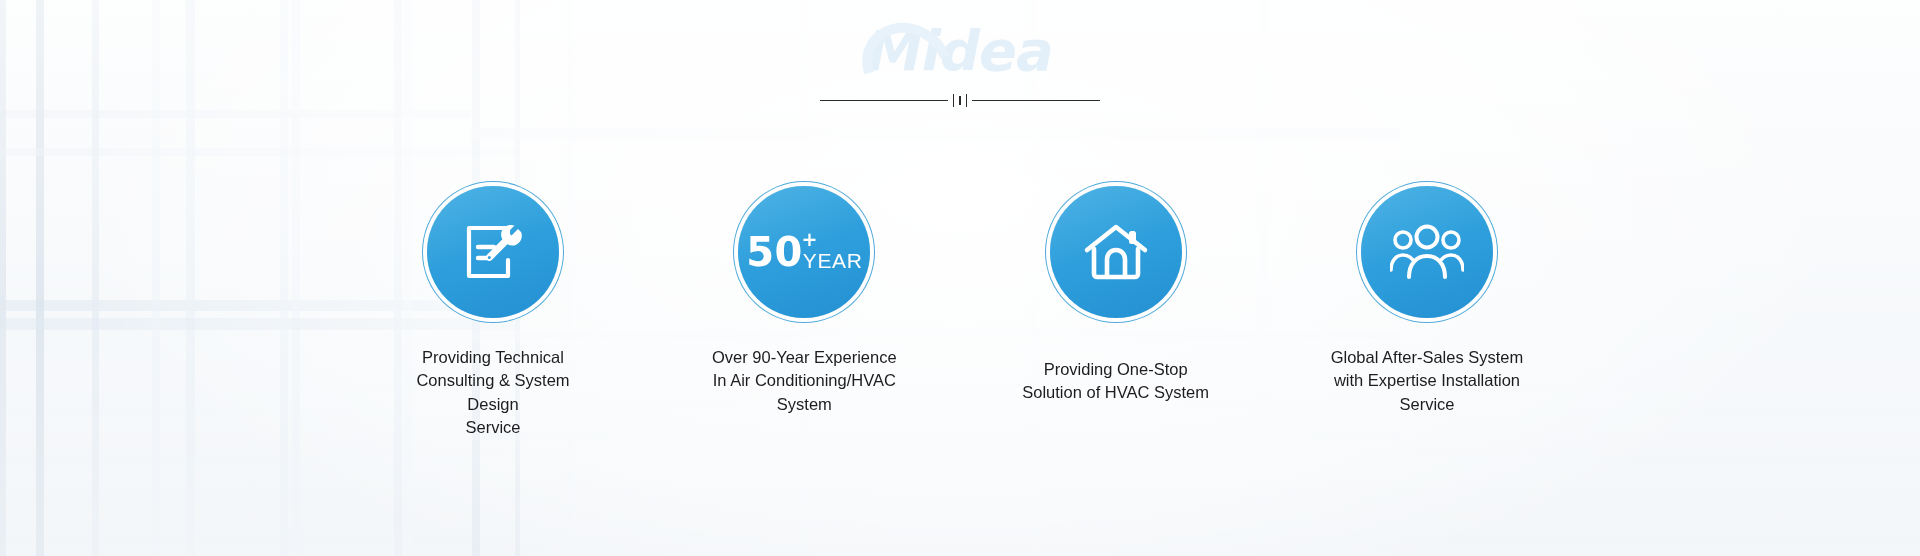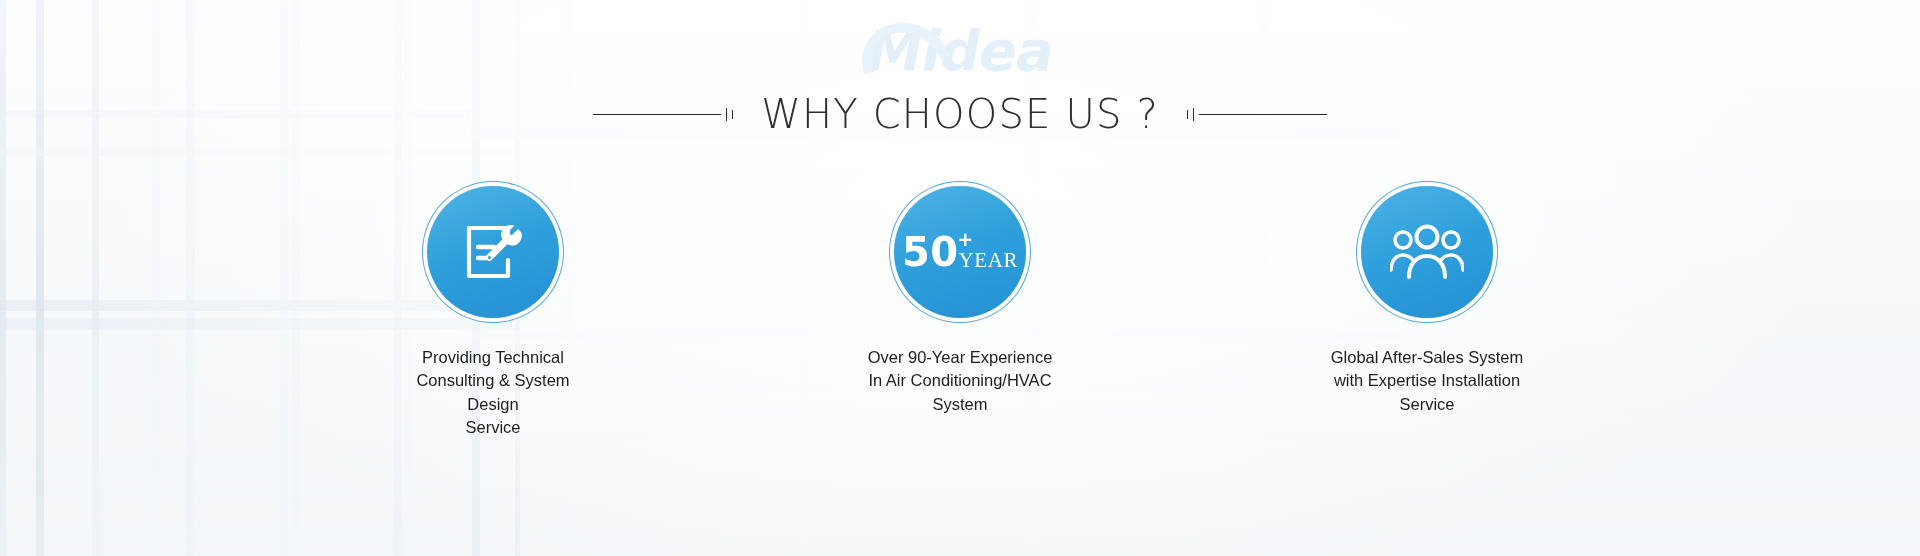--- a/index.html
+++ b/index.html
@@ -144,21 +144,21 @@
   .years .num {
     font-family:"DejaVu Sans", sans-serif;
     font-size:40px; font-weight:700; letter-spacing:.5px;
     position:relative;
   }
   .years .num sup {
     font-size:19px; font-weight:700;
     position:absolute; top:-2px; right:-15px;
   }
   .years .lbl {
-    font-family:Liberation Serif, serif;
+    font-family:Liberation Sans, sans-serif;
     font-size:21px; font-weight:400; letter-spacing:.6px;
     margin-top:16px;
   }
 
   .caption {
     margin-top:28px;
     font-size:16.5px;
     line-height:1.42;
     color:#1d1d1f;
     text-align:center;
@@ -182,21 +182,20 @@
     <span>Midea</span>
   </div>
 
   <div id="title-row">
     <div class="rule-wrap">
       <span class="rule-line"></span>
       <span class="tick t1"></span>
       <span class="tick t2"></span>
     </div>
 
-    <h1 id="page-title">WHY CHOOSE US ?</h1>
 
     <div class="rule-wrap right">
       <span class="rule-line"></span>
       <span class="tick t1"></span>
       <span class="tick t2"></span>
     </div>
   </div>
 
   <div id="features">
 
@@ -224,20 +223,34 @@
         <div class="years">
           <span class="num"><span>50</span><sup>+</sup></span>
           <span class="lbl">YEAR</span>
         </div>
       </div>
       <div class="caption">Over 90-Year Experience
 In Air Conditioning/HVAC
 System</div>
     </div>
 
+    <div class="feature f4">
+      <div class="badge">
+        <span>
+          <svg width="66" height="60" viewBox="0 0 66 60" fill="none">
+            <path d="M4 28 L33 5 L62 28" stroke="#ffffff" stroke-width="4.6" stroke-linecap="round" stroke-linejoin="round" fill="none"></path>
+            <path d="M11 27 V52 A3 3 0 0 0 14 55 H52 A3 3 0 0 0 55 52 V27" stroke="#ffffff" stroke-width="4.6" stroke-linecap="round" stroke-linejoin="round" fill="none"></path>
+            <path d="M24 55 V37 A9 9 0 0 1 42 37 V55" stroke="#ffffff" stroke-width="4.6" stroke-linecap="round" stroke-linejoin="round" fill="none"></path>
+            <rect x="46" y="9" width="7" height="13" rx="2.5" fill="#ffffff"></rect>
+          </svg>
+        </span>
+      </div>
+      <div class="caption">Providing One-Stop
+Solution of HVAC System</div>
+    </div>
 
     <div class="feature f5">
       <div class="badge">
         <span>
           <svg width="74" height="58" viewBox="0 0 74 58" fill="none">
             <circle cx="13" cy="17" r="8" stroke="#ffffff" stroke-width="3.6" fill="none"></circle>
             <path d="M1 47 C1 38 6 32 13 32 C17 32 20 33.6 22.4 36.4" stroke="#ffffff" stroke-width="3.6" stroke-linecap="round" fill="none"></path>
             <circle cx="61" cy="17" r="8" stroke="#ffffff" stroke-width="3.6" fill="none"></circle>
             <path d="M73 47 C73 38 68 32 61 32 C57 32 54 33.6 51.6 36.4" stroke="#ffffff" stroke-width="3.6" stroke-linecap="round" fill="none"></path>
             <circle cx="37" cy="14" r="10.5" stroke="#ffffff" stroke-width="4" fill="none"></circle>

